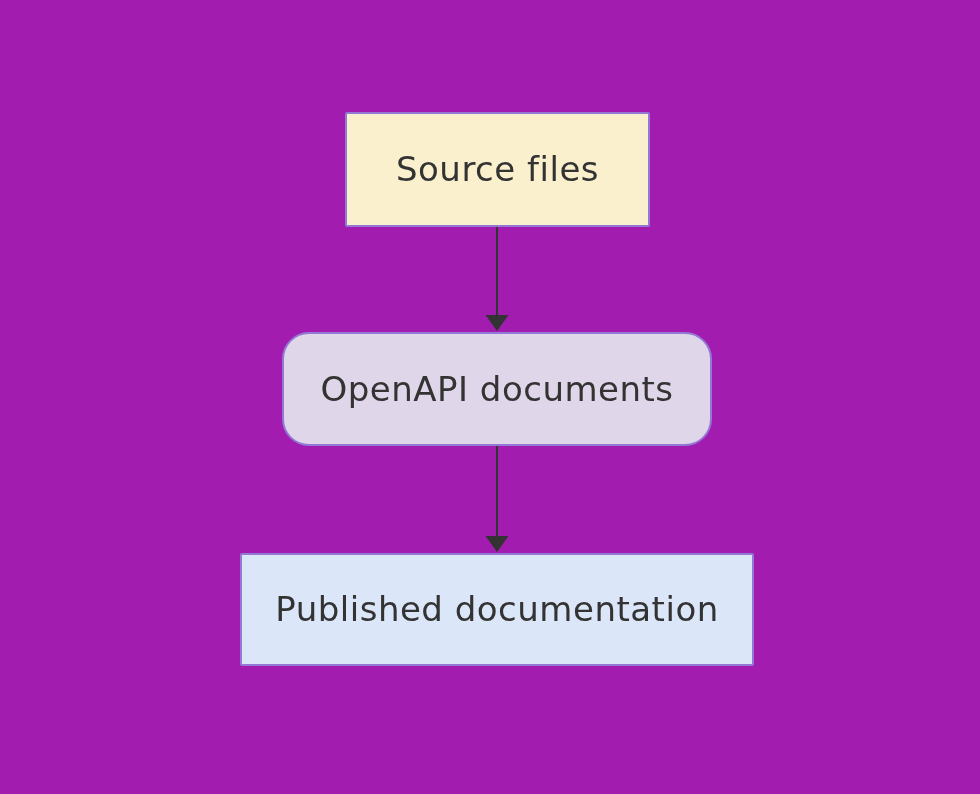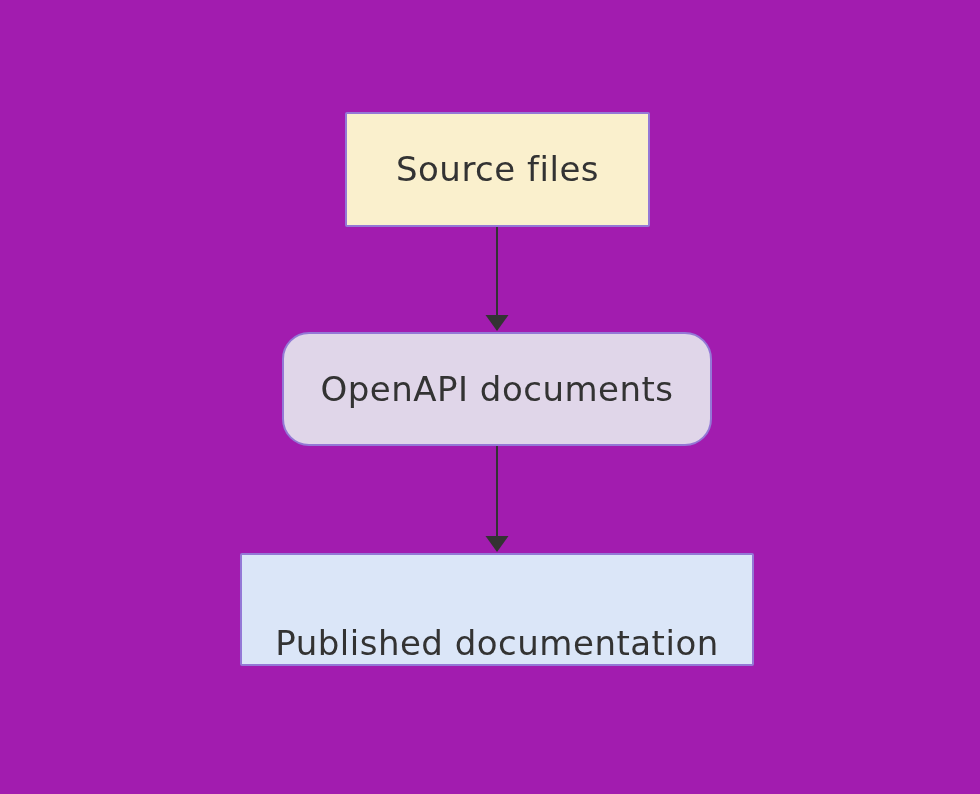--- a/index.html
+++ b/index.html
@@ -60,17 +60,17 @@
   </svg>
 
   <div class="node node-source" style="background: rgb(250, 240, 205); border-color: rgb(148, 120, 214); color: rgb(51, 51, 51);">
     <span class="node-label">Source files</span>
   </div>
 
   <div class="node node-openapi" style="background: rgb(224, 214, 233); border-color: rgb(148, 120, 214); color: rgb(51, 51, 51);">
     <span class="node-label">OpenAPI documents</span>
   </div>
 
-  <div class="node node-published" style="background: rgb(219, 230, 248); border-color: rgb(148, 120, 214); color: rgb(51, 51, 51); align-items: flex-end;">
+  <div class="node node-published" style="background: rgb(219, 230, 248); border-color: rgb(148, 120, 214); color: rgb(51, 51, 51);">
     <span class="node-label">Published documentation</span>
   </div>
 
 </div>
 
 </body></html>

